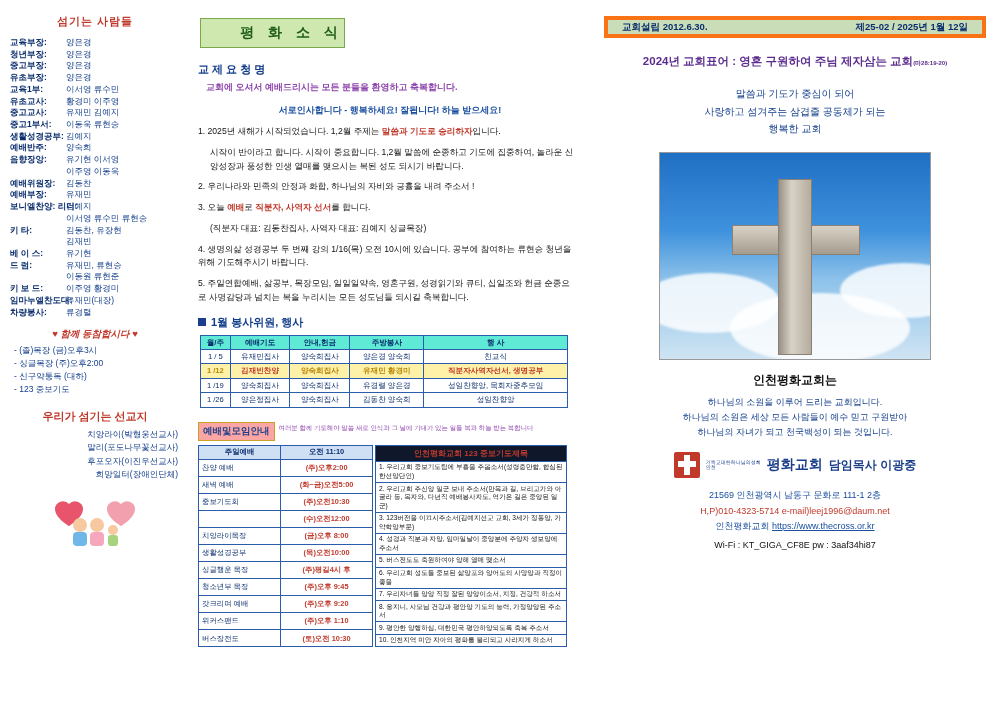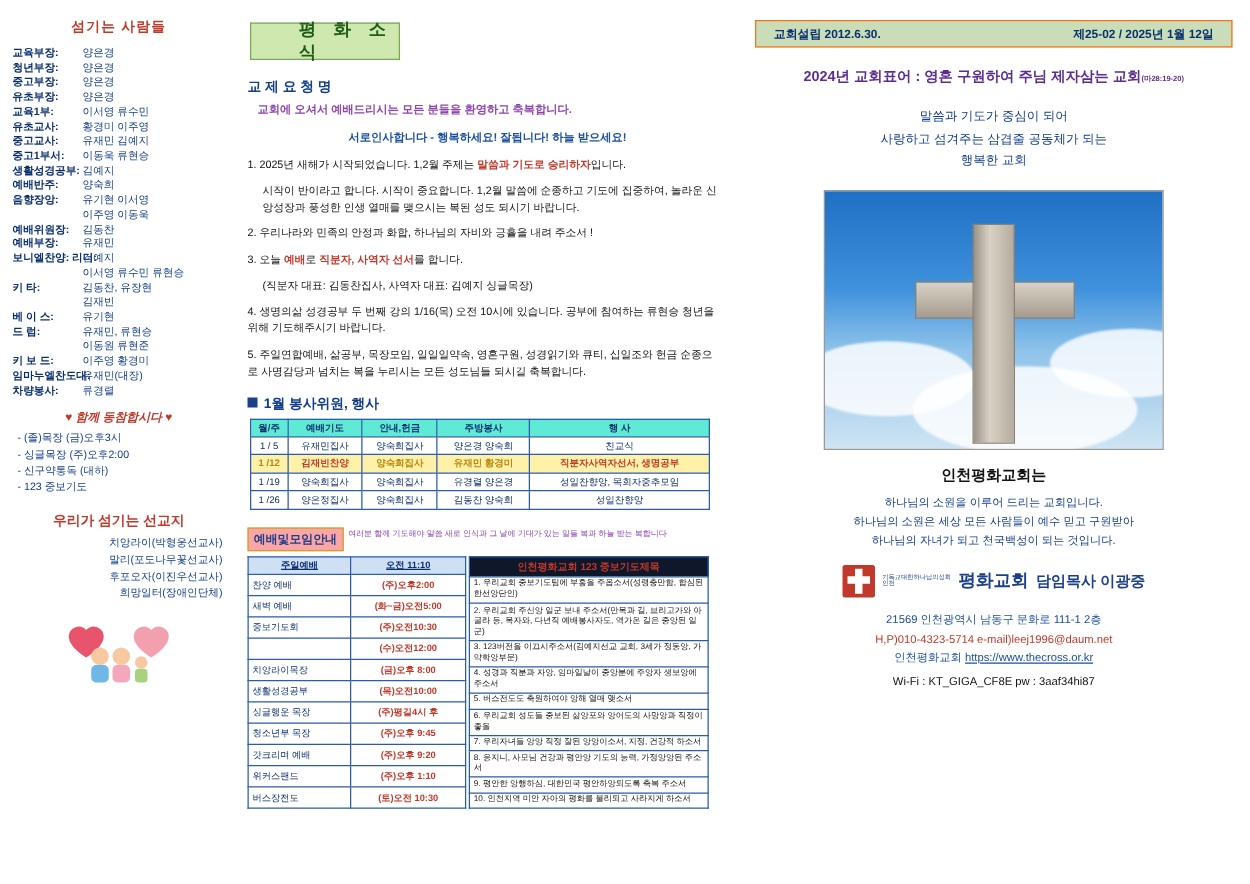--- a/index.html
+++ b/index.html
@@ -44,21 +44,21 @@
     text-align:center; color:#c0392b; font-weight:bold; font-size:11px;
     margin-top:14px;
   }
   .mission-list { font-size:8.5px; line-height:1.55; color:#123d8a; text-align:right; padding-right:12px; margin-top:4px;}
 
   .family-img { margin-top:10px; text-align:center; }
 
   
   .peace-banner {
     margin:18px auto 0 10px;
-    width:120px; height:30px;
+    width:145px; height:30px;
     background:#cfe8b0; border:1px solid #7aa84f;
     display:flex; align-items:center; justify-content:center;
     color:#1f5c18; font-weight:bold; font-size:14px; letter-spacing:5px;padding-left:38px;
   }
   .mid-sec-title {
     color:#123d8a; font-weight:bold; font-size:11px; margin:14px 0 4px 8px;
   }
   .mid-purple {
     color:#8e44ad; font-size:9px; margin:0 0 10px 16px; font-weight:bold;
   }
@@ -89,31 +89,31 @@
   }
   .worship-badge {
     background:#fca5a5; border:1px solid #c9a227; color:#1b3f8b;
     font-weight:bold; font-size:9.5px; padding:2px 4px; white-space:nowrap;
   }
   .worship-note { font-size:6.4px; color:#8e44ad; margin-left:4px; line-height:1.35; padding-top:2px;}
 
   .wtable-wrap { display:flex; margin:4px 0 0 8px; }
   table.wmeet { border-collapse:collapse; font-size:7.4px; width:175px; }
   table.wmeet th, table.wmeet td { border:1px solid #2a5caa; padding:1.5px 2px; line-height:1.3; }
-  table.wmeet th { background:#cfe0f5; color:#0b2e6e; text-align:center; font-weight:bold;text-decoration:underline; }
+  table.wmeet th { background:#cfe0f5; color:#0b2e6e; text-align:center; font-weight:bold; }
   table.wmeet td.n { color:#0b2e6e; text-align:left; padding-left:3px;}
   table.wmeet td.t { color:#c0392b; text-align:center; font-weight:bold;}
 
   table.prayer { border-collapse:collapse; font-size:6.6px; width:192px; margin-left:2px;}
   table.prayer th { border:1px solid #2a5caa; background:#0f172a; color:#c0392b; font-weight:bold; font-size:8px; padding:2px; text-align:center;}
   table.prayer td { border:1px solid #2a5caa; padding:1.5px 3px; color:#111; line-height:1.3; }
 
   
   .r-head {
-    margin:16px 14px 0 14px; height:22px; background:#c9ddb8; border:1px solid #f97316;
+    margin:16px 14px 0 14px; height:22px; background:#c9ddb8; border:4px solid #f97316;
     display:flex; align-items:center; justify-content:space-between; padding:0 14px;
     font-size:9.5px; color:#0b2e6e; font-weight:bold;
   }
   .r-motto {
     margin:16px 0 0 0; text-align:center; font-size:11.5px; font-weight:bold; color:#5b2d8e;
   }
   .r-motto .small { font-size:6px; color:#5b2d8e; }
   .r-sub {
     margin:16px 0 0 0; text-align:center; font-size:10px; color:#123d8a; line-height:1.75;
   }

